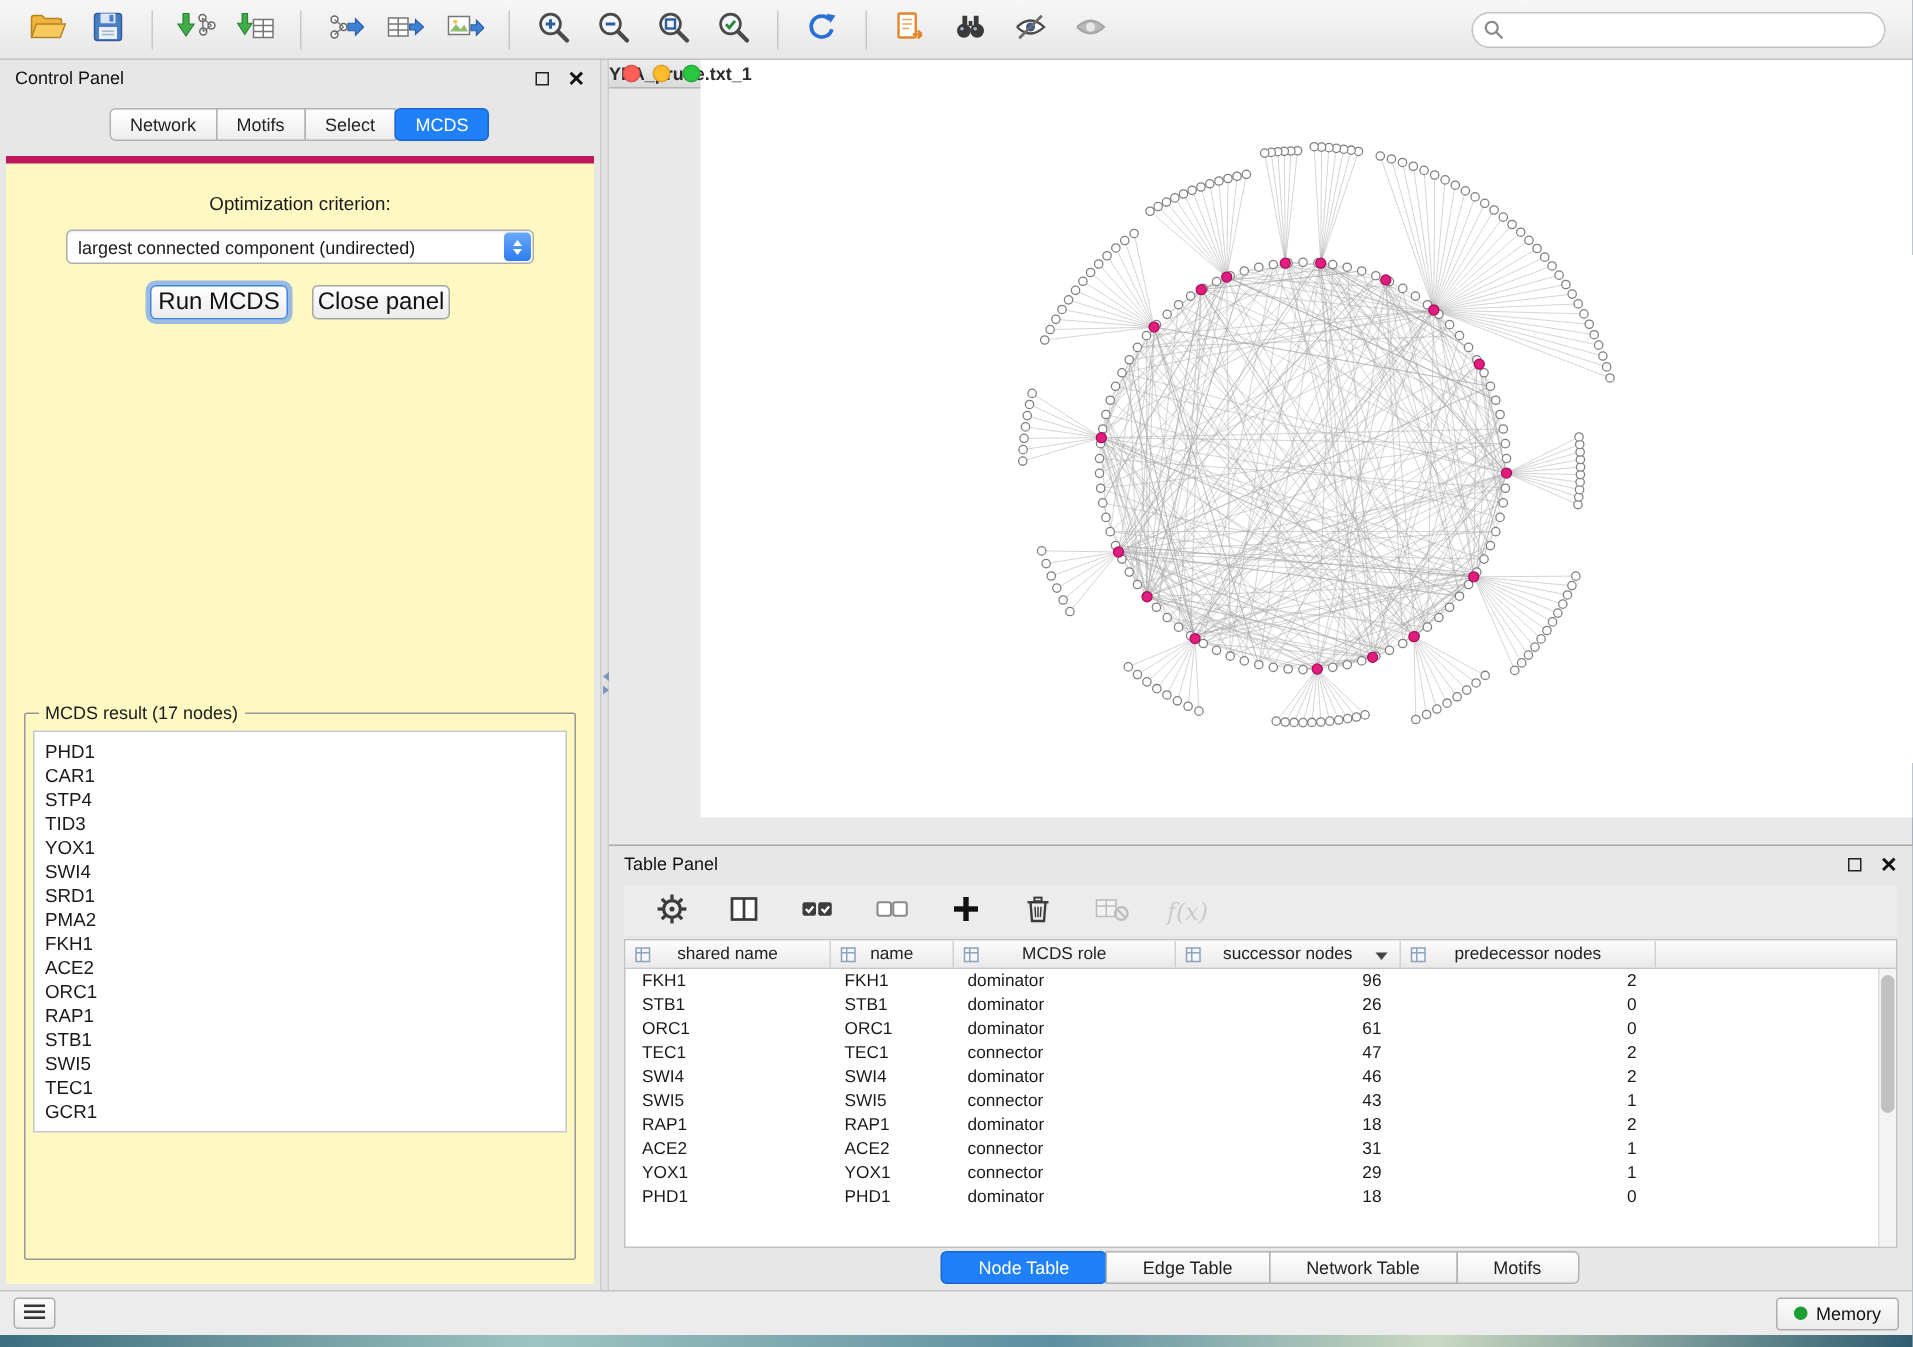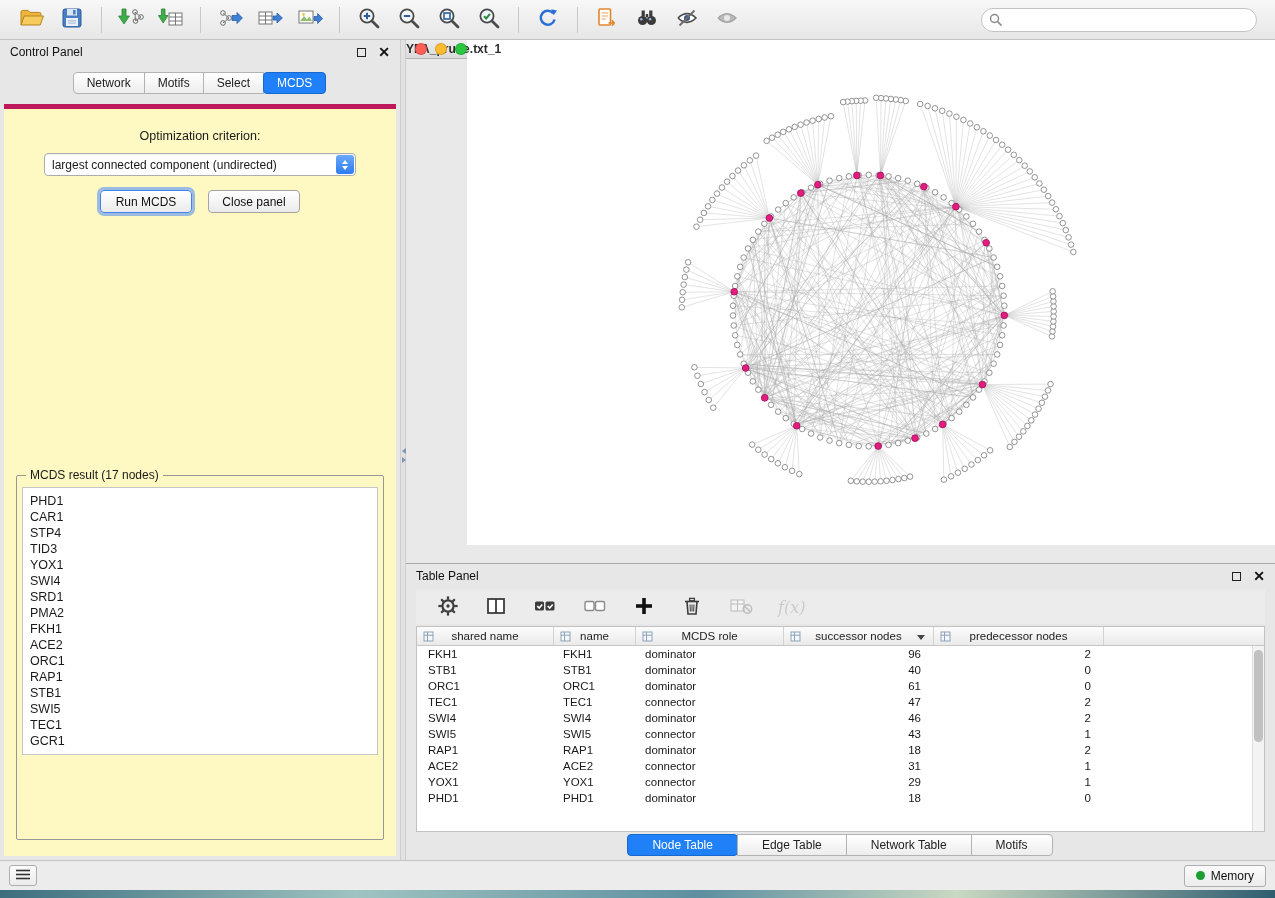--- a/index.html
+++ b/index.html
@@ -39,21 +39,21 @@
   .opt-label { text-align:center; margin-top:20px; font-size:12.5px; }
   .combo { width:312px; height:23px; margin:10px auto 0; background:#fff; border:1px solid #adadad;
            border-radius:4px; display:flex; align-items:center; box-shadow:inset 0 1px 1px rgba(0,0,0,.06); }
   .combo-text { flex:1; padding:0 7px; font-size:12px; white-space:nowrap; overflow:hidden; }
   .combo-stepper { width:18px; height:19px; margin-right:1px; border-radius:3px;
                    background:linear-gradient(#6aa9fb,#2e7bf0); display:flex; flex-direction:column;
                    align-items:center; justify-content:center; gap:2px; }
   .tri-up { width:0; height:0; border-left:3.5px solid transparent; border-right:3.5px solid transparent; border-bottom:4.5px solid #fff; }
   .tri-down { width:0; height:0; border-left:3.5px solid transparent; border-right:3.5px solid transparent; border-top:4.5px solid #fff; }
   .btn-row { display:flex; justify-content:center; gap:16px; margin-top:14px; }
-  .push-btn { min-width:92px; height:23px; border:1px solid #a4a4a4; border-radius:4px; font-size:12px;
+  .push-btn { min-width:92px; height:23px; border:1px solid #a4a4a4; border-radius:4px; font-size:16px;
               background:linear-gradient(#ffffff,#ebebeb); padding:0 0; color:#111; }
   .push-btn.focused { box-shadow:0 0 0 3px rgba(72,139,248,.55); border-color:#3f83ef; }
   .cp-spacer { flex:1; }
   .result-fs { margin:0 12px 16px; border:1px solid #979797; border-radius:2px; padding:5px;
                height:372px; display:flex; flex-direction:column; }
   .result-fs legend { font-size:12px; padding:0 4px; margin-left:4px; }
   .result-list { flex:1; background:#fff; border:1px solid #c6c6c6; padding:5px 7px; overflow:hidden;
                  font-size:12.5px; line-height:16px; }
 
   .v-splitter { width:6px; background:#e2e2e2; border-left:1px solid #cdcdcd; border-right:1px solid #cdcdcd; position:relative; }
@@ -1185,21 +1185,21 @@
                 <div class="td c0">FKH1</div>
                 <div class="td c1">FKH1</div>
                 <div class="td c2">dominator</div>
                 <div class="td c3">96</div>
                 <div class="td c4">2</div>
               </div>
               <div class="tr">
                 <div class="td c0">STB1</div>
                 <div class="td c1">STB1</div>
                 <div class="td c2">dominator</div>
-                <div class="td c3">40</div>
+                <div class="td c3">26</div>
                 <div class="td c4">0</div>
               </div>
               <div class="tr">
                 <div class="td c0">ORC1</div>
                 <div class="td c1">ORC1</div>
                 <div class="td c2">dominator</div>
                 <div class="td c3">61</div>
                 <div class="td c4">0</div>
               </div>
               <div class="tr">

